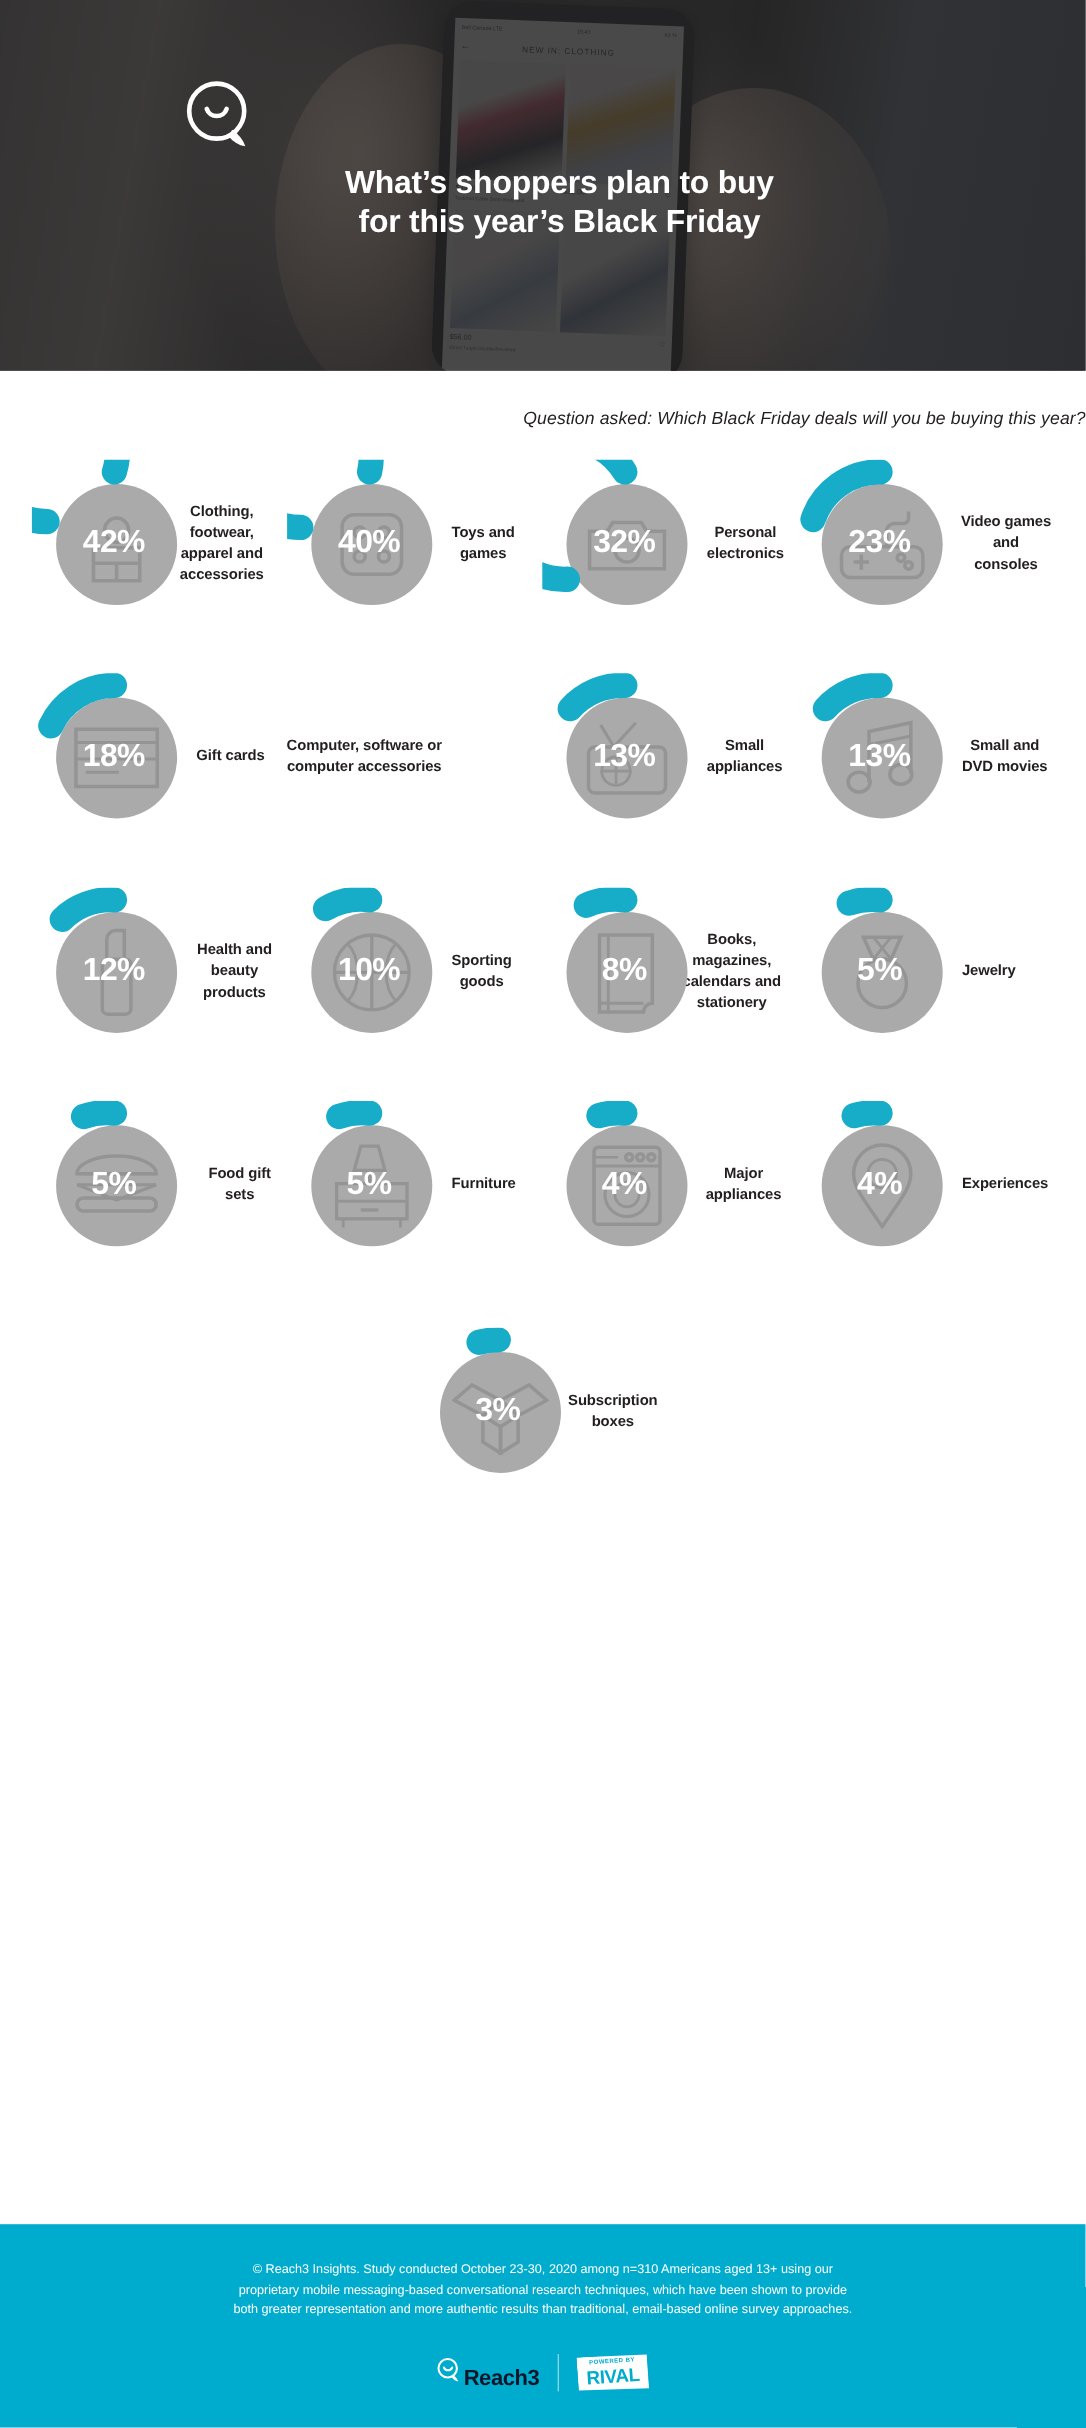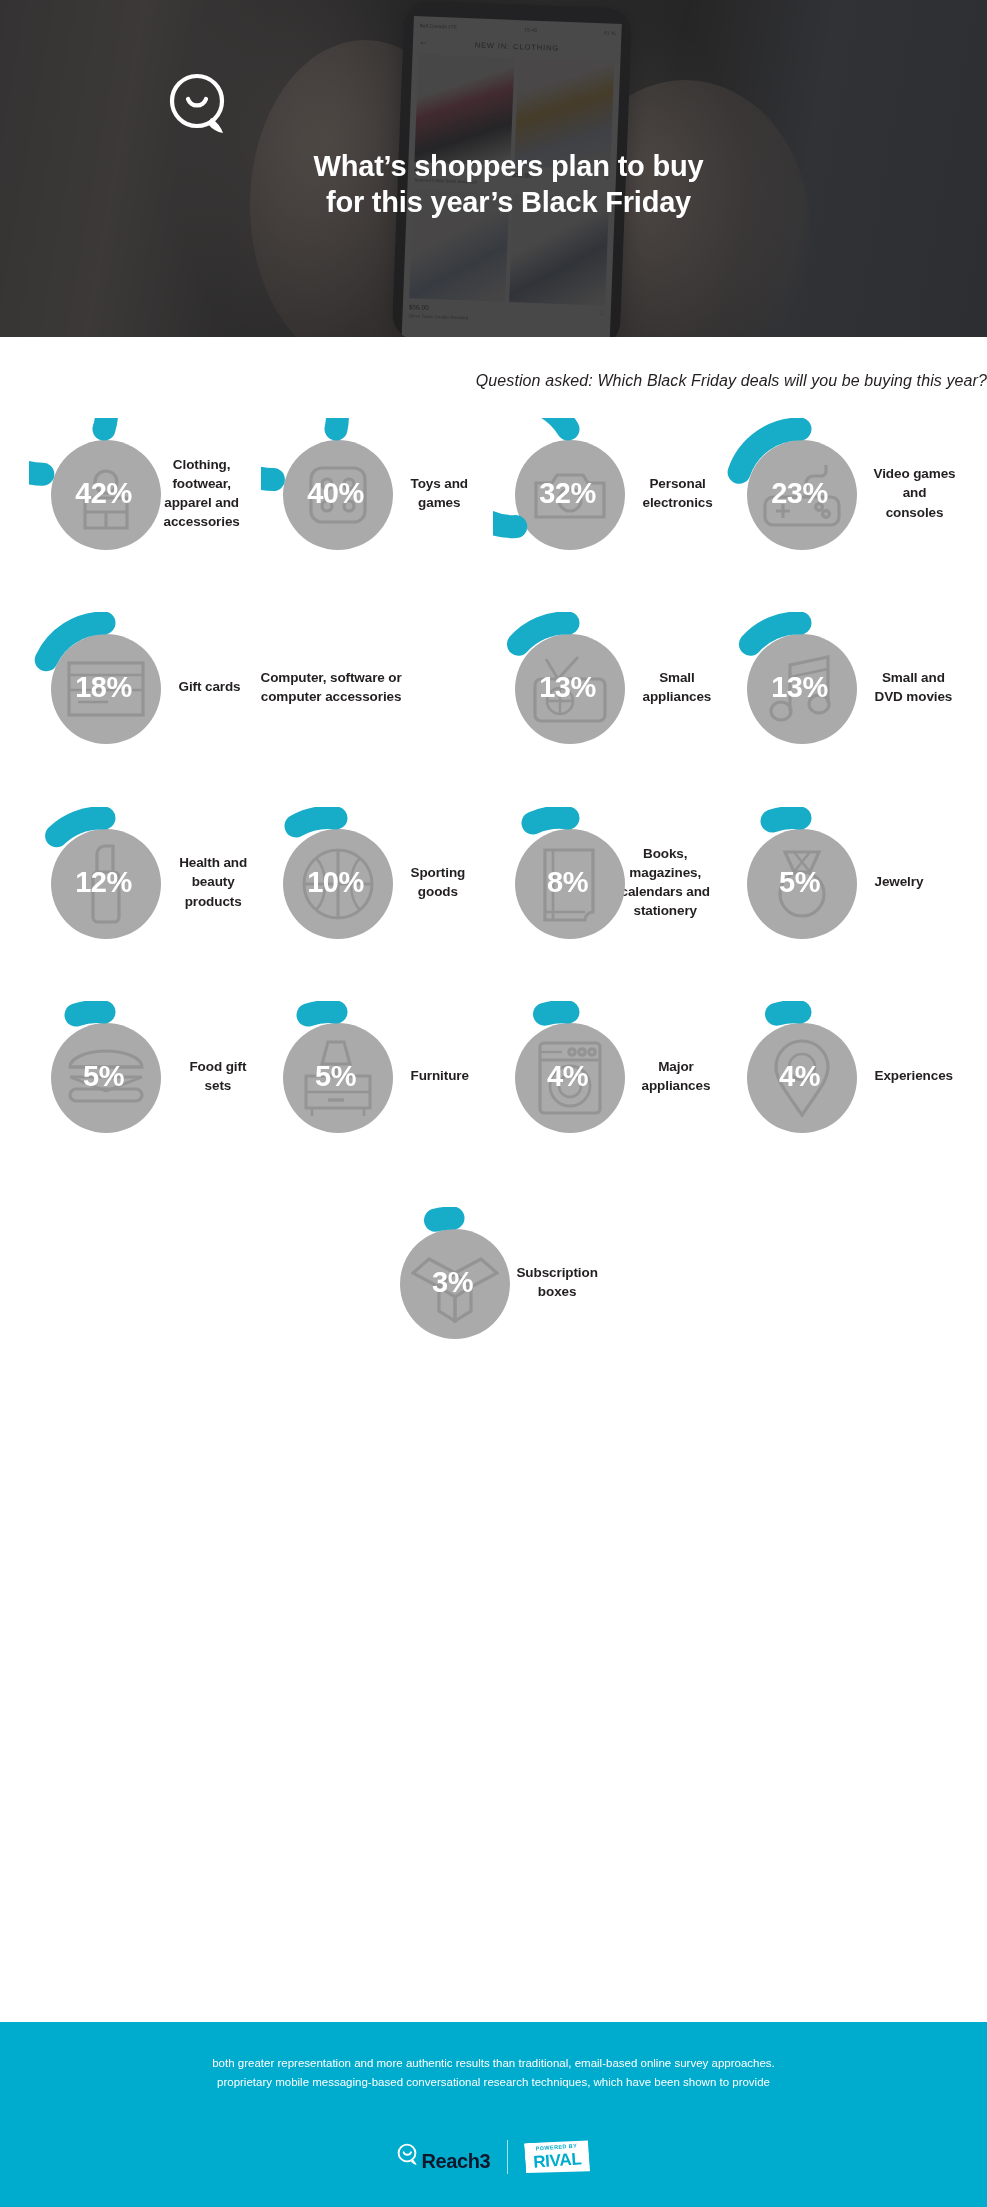--- a/index.html
+++ b/index.html
@@ -632,22 +632,23 @@
       </div>
       <div class="cell-label">
         <div>Subscription boxes</div>
       </div>
     </div>
   </div>
 </div>
 
 <div class="footer">
   <div class="footer-text">
+    <div>© Reach3 Insights. Study conducted October 23-30, 2020 among n=310 Americans aged 13+ using our</div>
+    <div>proprietary mobile messaging-based conversational research techniques, which have been shown to provide</div>
     <div>both greater representation and more authentic results than traditional, email-based online survey approaches.</div>
-    <div>proprietary mobile messaging-based conversational research techniques, which have been shown to provide</div>
   </div>
   <div class="footer-logos">
     <div class="reach3-logo">
       <span>
         <svg width="22" height="24" viewBox="0 0 22 24">
           <circle cx="10" cy="10" r="8.4" fill="none" stroke="#ffffff" stroke-width="1.9"></circle>
           <path d="M15 16 C17.2 17.6 18.8 19.7 19.6 22 C17.3 21.6 15.4 20.4 14 18.6 Z" fill="#ffffff"></path>
           <path d="M6.6 9.3 a4 4 0 0 0 7.4 0" fill="none" stroke="#ffffff" stroke-width="1.9" stroke-linecap="round"></path>
         </svg>
       </span>

